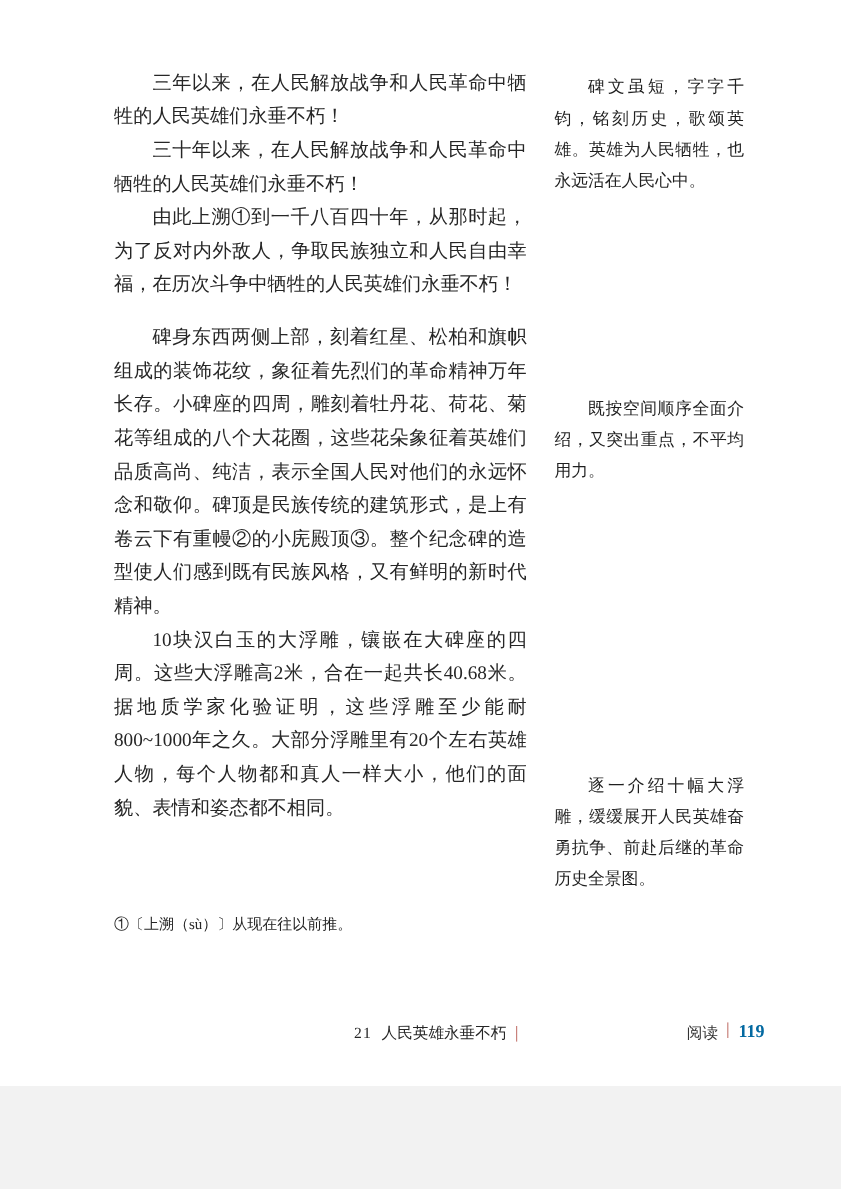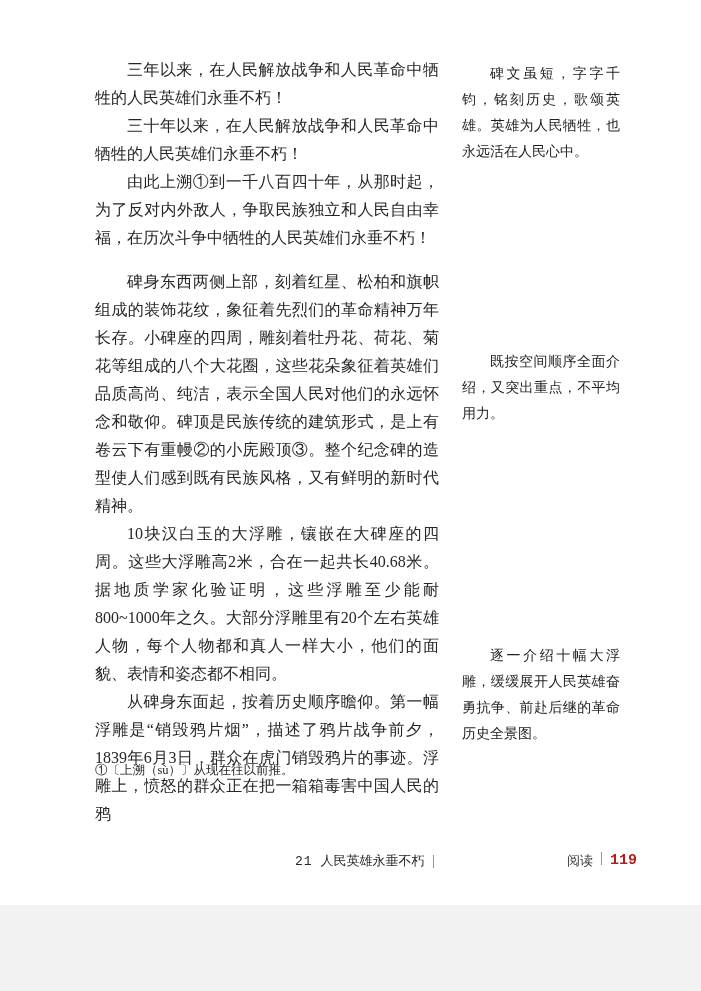--- a/index.html
+++ b/index.html
@@ -43,21 +43,21 @@
     width: 158px;
     font-family: "DejaVu Serif", serif;
     font-size: 14px;
     line-height: 26px;
     text-align: justify;
     text-indent: 2em;
     color: #1f1f1f;
     margin: 0;
   }
   .note-1 { top: 60px; }
-  .note-2 { top: 348px; }
+  .note-2 { top: 328px; }
   .note-3 { top: 642px; }
 
   
   .footnotes {
     position: absolute;
     left: 95px;
     top: 760px;
     width: 540px;
     display: flex;
     gap: 34px;
@@ -73,21 +73,20 @@
   }
 
   
   .footer {
     position: absolute;
     top: 852px;
     left: 0;
     width: 701px;
     height: 24px;
     font-size: 13px;
-    font-family: Liberation Mono, monospace;
   }
   .footer-left {
     position: absolute;
     left: 295px;
     top: 0;
     display: flex;
     align-items: center;
     gap: 8px;
   }
   .footer-right {
@@ -100,37 +99,36 @@
   .vbar {
     display: inline-block;
     width: 1px;
     height: 13px;
     background: #c9827c;
   }
   .lesson-number { letter-spacing: 1px; }
   .page-number {
     font-weight: bold;
     font-size: 15px;
-    color: #b91c1c;
+    color: #0369a1;
   }
   .section-label { color: #333333; }
 </style>
 </head>
 <body>
 
 <div class="page">
 
   <div class="main-col">
     <p>三年以来，在人民解放战争和人民革命中牺牲的人民英雄们永垂不朽！</p>
     <p>三十年以来，在人民解放战争和人民革命中牺牲的人民英雄们永垂不朽！</p>
     <p>由此上溯①到一千八百四十年，从那时起，为了反对内外敌人，争取民族独立和人民自由幸福，在历次斗争中牺牲的人民英雄们永垂不朽！</p>
     <div class="section-gap"></div>
     <p>碑身东西两侧上部，刻着红星、松柏和旗帜组成的装饰花纹，象征着先烈们的革命精神万年长存。小碑座的四周，雕刻着牡丹花、荷花、菊花等组成的八个大花圈，这些花朵象征着英雄们品质高尚、纯洁，表示全国人民对他们的永远怀念和敬仰。碑顶是民族传统的建筑形式，是上有卷云下有重幔②的小庑殿顶③。整个纪念碑的造型使人们感到既有民族风格，又有鲜明的新时代精神。</p>
     <p>10块汉白玉的大浮雕，镶嵌在大碑座的四周。这些大浮雕高2米，合在一起共长40.68米。据地质学家化验证明，这些浮雕至少能耐800~1000年之久。大部分浮雕里有20个左右英雄人物，每个人物都和真人一样大小，他们的面貌、表情和姿态都不相同。</p>
-    <p>从碑身东面起，按着历史顺序瞻仰。第一幅浮雕是“销毁鸦片烟”，描述了鸦片战争前夕，1839年6月3日，群众在虎门销毁鸦片的事迹。浮雕上，愤怒的群众正在把一箱箱毒害中国人民的鸦</p>
   </div>
 
   <p class="note note-1">碑文虽短，字字千钧，铭刻历史，歌颂英雄。英雄为人民牺牲，也永远活在人民心中。</p>
   <p class="note note-2">既按空间顺序全面介绍，又突出重点，不平均用力。</p>
   <p class="note note-3">逐一介绍十幅大浮雕，缓缓展开人民英雄奋勇抗争、前赴后继的革命历史全景图。</p>
 
   <div class="footnotes">
     <div class="fn-col">
       <p>①〔上溯（sù）〕从现在往以前推。</p>
     </div>

